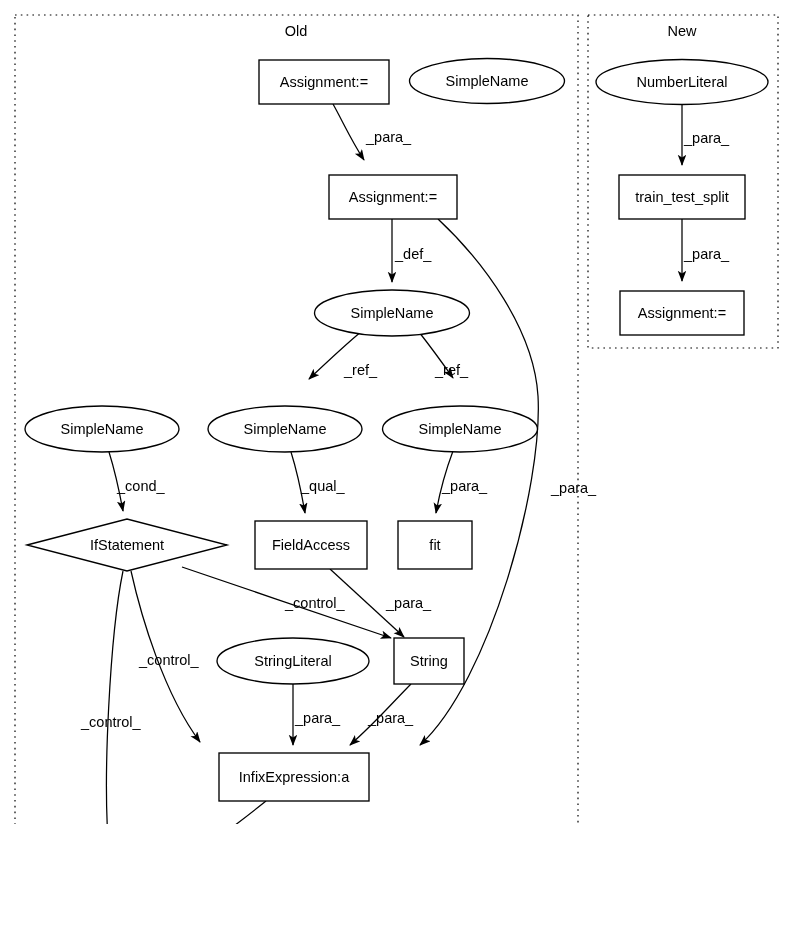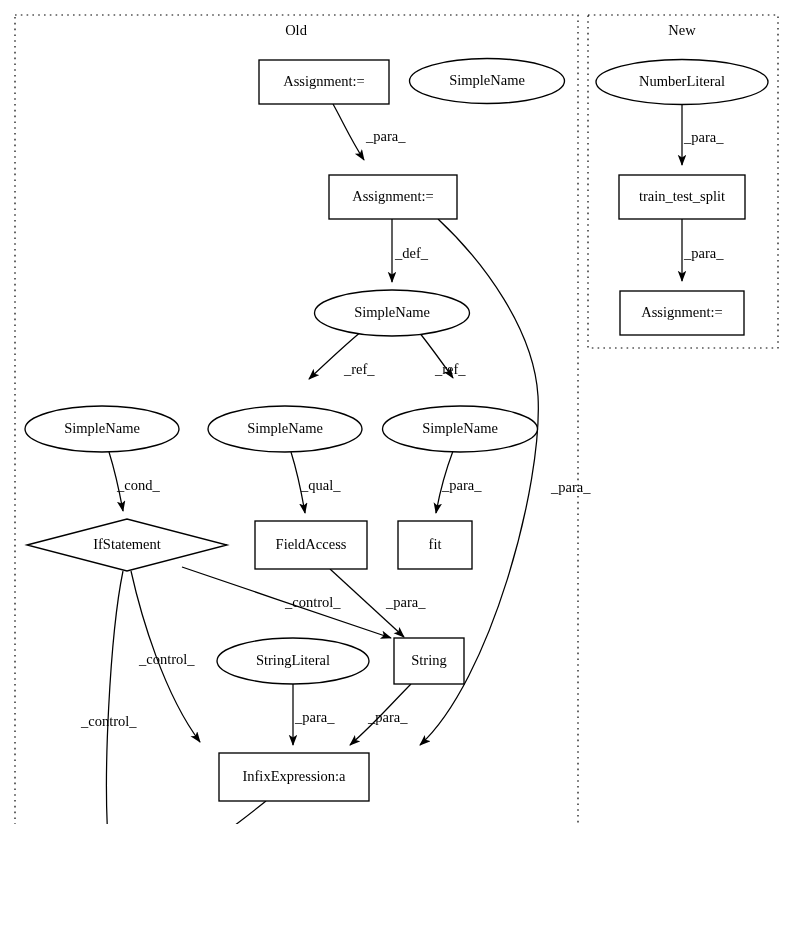--- a/index.html
+++ b/index.html
@@ -5,21 +5,21 @@
   html, body {
     margin: 0;
     padding: 0;
     background: #ffffff;
   }
   #canvas-wrap {
     position: relative;
     width: 795px;
     height: 824px;
     background: #ffffff;
-    font-family: Liberation Serif, serif;
+    font-family: Liberation Sans, sans-serif;
   }
   svg#graph {
     position: absolute;
     top: 0;
     left: 0;
     width: 795px;
     height: 944px;
   }
   .cluster-box {
     fill: none;

